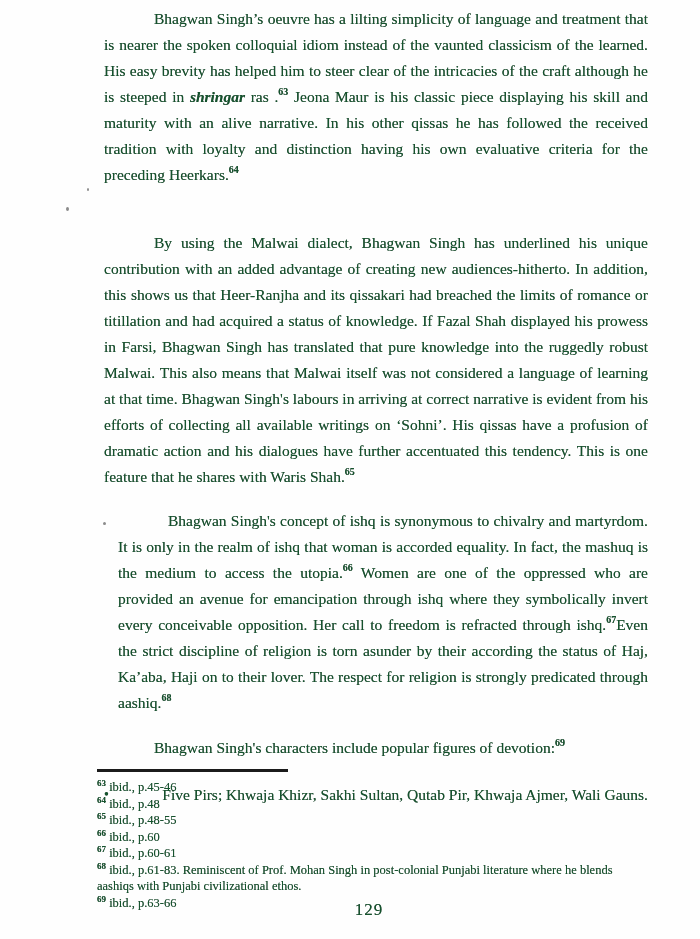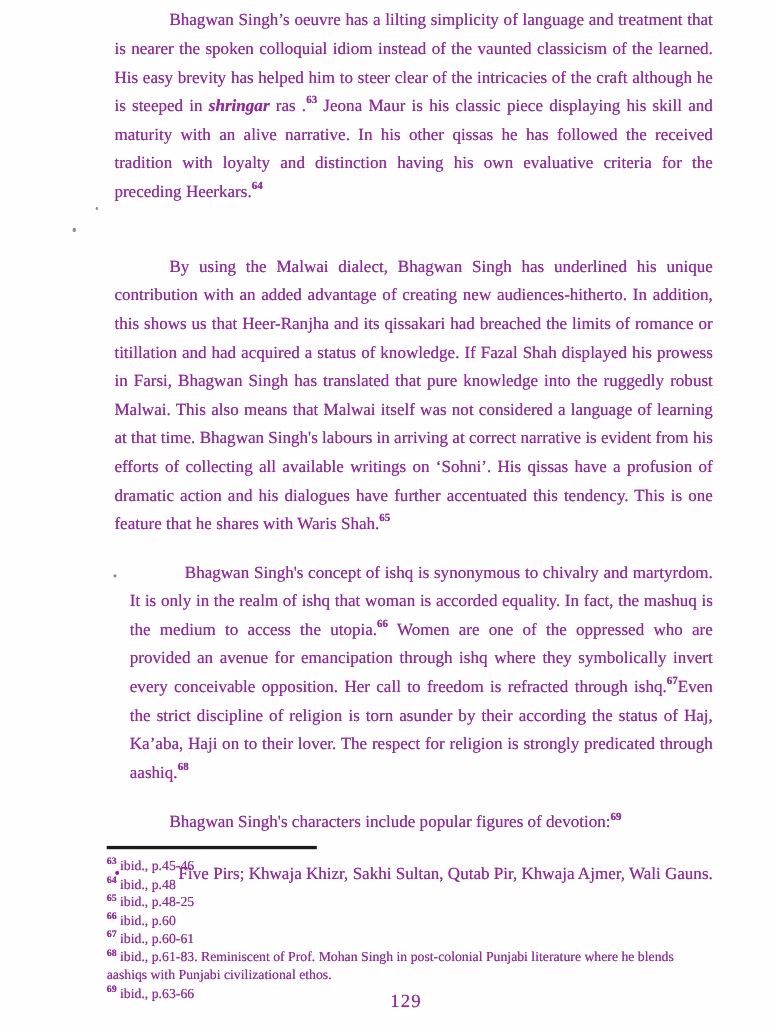--- a/index.html
+++ b/index.html
@@ -7,21 +7,21 @@
     padding: 0;
     background: #ffffff;
   }
   .page {
     position: relative;
     width: 700px;
     height: 939px;
     background: #fefefe;
     overflow: hidden;
     font-family: "Liberation Serif", "DejaVu Serif", serif;
-    color: #a21caf;
+    color: #14532d;
   }
   .body-text {
     position: absolute;
     left: 104px;
     top: 6px;
     width: 544px;
     font-size: 15.5px;
     line-height: 26px;
     text-align: justify;
     text-shadow: 0 0 0.5px rgba(0,0,0,0.55);
@@ -121,21 +121,21 @@
       <span class="bullet-marker">•</span>
       <span class="bullet-text">Five Pirs; Khwaja Khizr, Sakhi Sultan, Qutab Pir, Khwaja Ajmer, Wali Gauns.</span>
     </div>
 
   </div>
 
   <div class="footnotes">
     <div class="fn-rule"></div>
     <div class="footnote"><sup>63</sup> <span>ibid., p.45-46</span></div>
     <div class="footnote"><sup>64</sup> <span>ibid., p.48</span></div>
-    <div class="footnote"><sup>65</sup> <span>ibid., p.48-25</span></div>
+    <div class="footnote"><sup>65</sup> <span>ibid., p.48-55</span></div>
     <div class="footnote"><sup>66</sup> <span>ibid., p.60</span></div>
     <div class="footnote"><sup>67</sup> <span>ibid., p.60-61</span></div>
     <div class="footnote"><sup>68</sup> <span>ibid., p.61-83. Reminiscent of Prof. Mohan Singh in post-colonial Punjabi literature where he blends aashiqs with Punjabi civilizational ethos.</span></div>
     <div class="footnote"><sup>69</sup> <span>ibid., p.63-66</span></div>
   </div>
 
   <div class="page-number">129</div>
 
   <div class="artifact a1"></div>
   <div class="artifact a2"></div>

